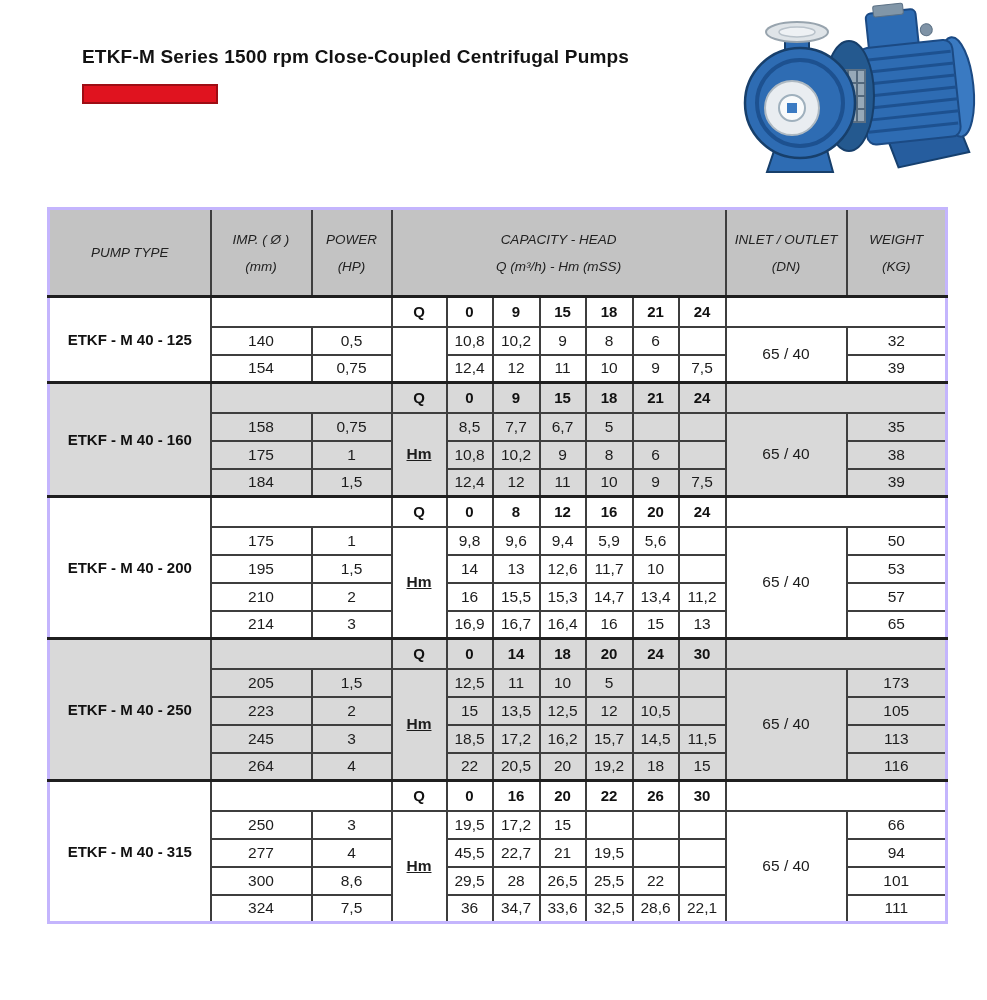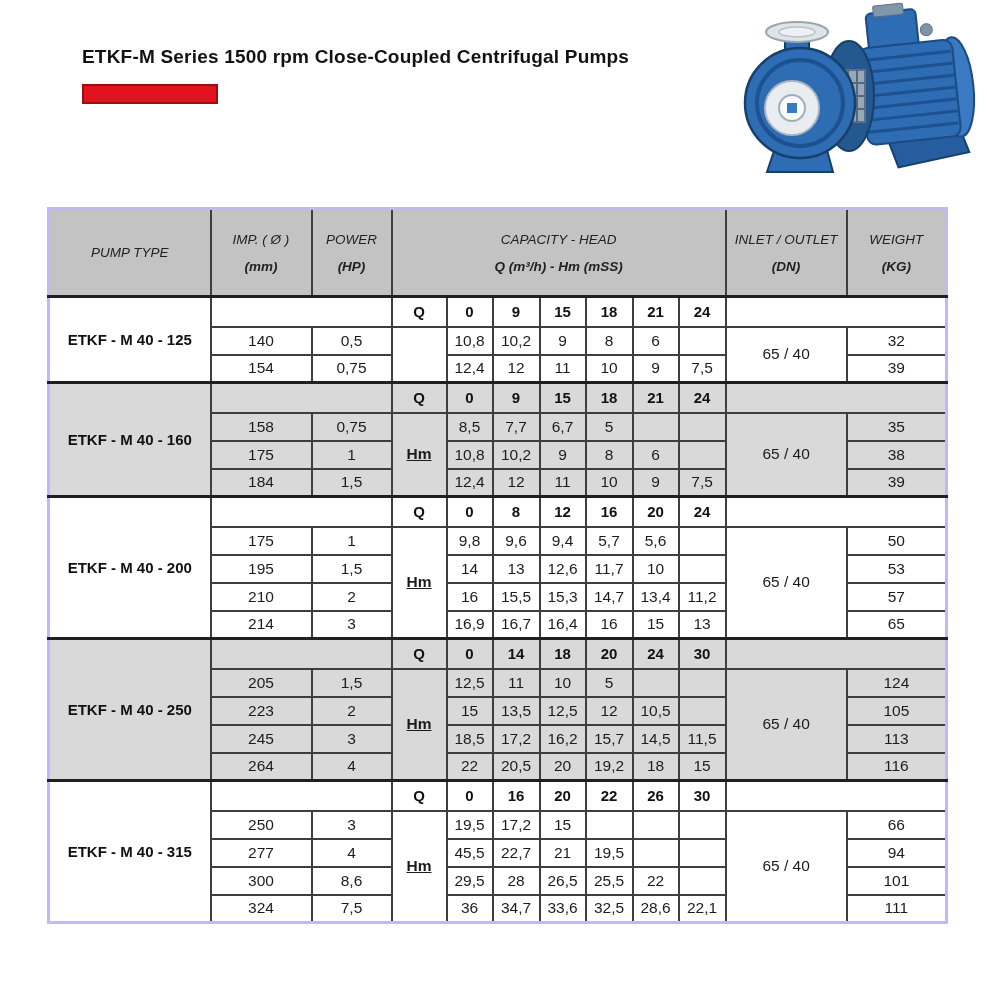--- a/index.html
+++ b/index.html
@@ -25,21 +25,21 @@
     border-collapse:collapse; table-layout:fixed;
     border:3px solid #c4b5fd;
   }
   table.spec th, table.spec td {
     border:2px solid #3e3e3e; padding:0; text-align:center; vertical-align:middle;
     overflow:hidden;
   }
   thead tr { height:88px; }
   thead th { background:#c3c3c3; border-bottom:3px solid #1f1f1f; font-weight:normal; }
   .hline1 { font-style:italic; font-size:13.5px; color:#222; }
-  .hline2 { font-style:italic; font-size:13.5px; font-weight:bold; color:#222; margin-top:12px; }
+  .hline2 { font-style:italic; font-size:13.5px; font-weight:normal; color:#222; margin-top:12px; }
   tr.q-row { height:30px; }
   tr.data-row { height:28px; }
   tr.q-row td { font-weight:bold; font-size:15px; color:#111; }
   tr.data-row td { font-size:15.5px; color:#1c1c1c; }
   tr.group-start td { border-top:3px solid #1f1f1f; }
   tr.shaded td { background:#d9d9d9; }
   td.pump-type { font-weight:bold; font-size:15px; color:#111;margin-left:44px; }
   td.hm-cell { font-weight:bold; font-size:15px; color:#111;text-decoration:underline; }
 </style>
 </head>
@@ -217,21 +217,21 @@
         <td>24</td>
         <td colspan="2"></td>
       </tr>
       <tr class="data-row">
         <td>175</td>
         <td>1</td>
         <td rowspan="4" class="hm-cell">Hm</td>
         <td>9,8</td>
         <td>9,6</td>
         <td>9,4</td>
-        <td>5,7</td>
+        <td>5,9</td>
         <td>5,6</td>
         <td></td>
         <td rowspan="4">65 / 40</td>
         <td>50</td>
       </tr>
       <tr class="data-row">
         <td>195</td>
         <td>1,5</td>
         <td>14</td>
         <td>13</td>
@@ -279,21 +279,21 @@
         <td>205</td>
         <td>1,5</td>
         <td rowspan="4" class="hm-cell">Hm</td>
         <td>12,5</td>
         <td>11</td>
         <td>10</td>
         <td>5</td>
         <td></td>
         <td></td>
         <td rowspan="4">65 / 40</td>
-        <td>124</td>
+        <td>173</td>
       </tr>
       <tr class="data-row shaded">
         <td>223</td>
         <td>2</td>
         <td>15</td>
         <td>13,5</td>
         <td>12,5</td>
         <td>12</td>
         <td>10,5</td>
         <td></td>

